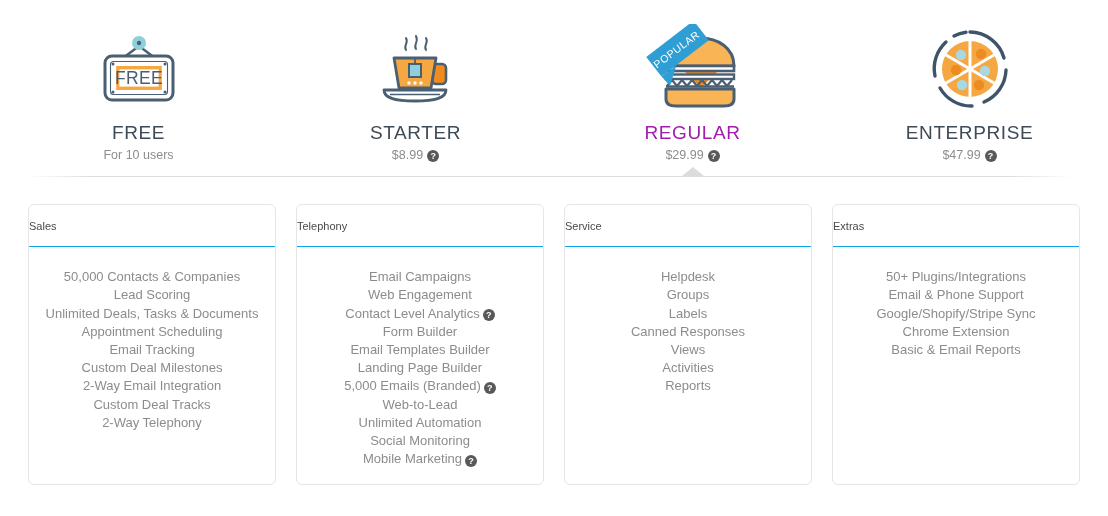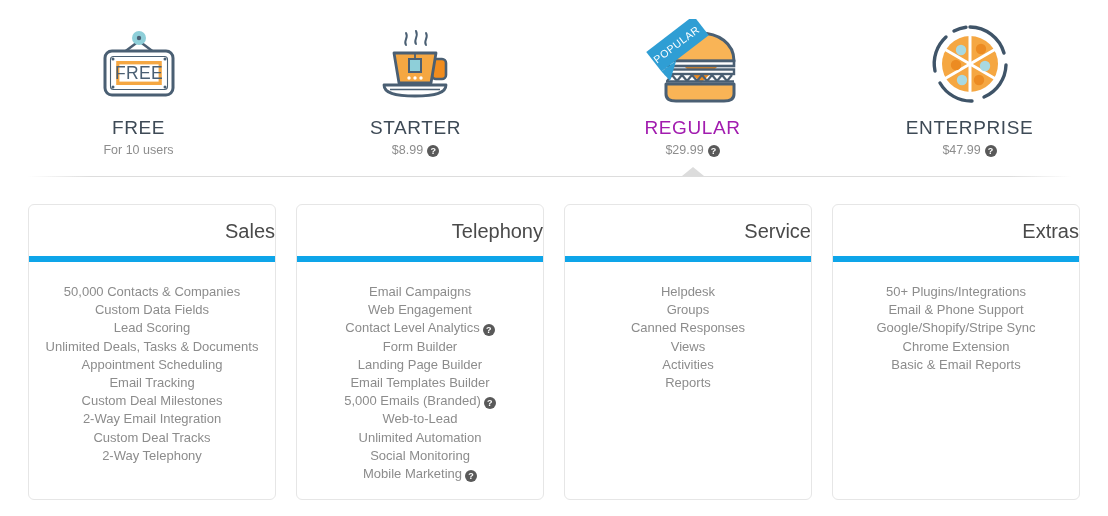--- a/index.html
+++ b/index.html
@@ -15,20 +15,21 @@
     position: relative;
   }
 
   
   .plans-row {
     display: flex;
     width: 1108px;
     height: 168px;
     box-sizing: border-box;
     padding-top: 14px;
+    align-items: center;
   }
   .plan {
     flex: 1 1 0;
     display: flex;
     flex-direction: column;
     align-items: center;
     position: relative;
   }
   .plan-icon-wrap {
     height: 100px;
@@ -118,25 +119,25 @@
     flex: 1 1 0;
     border: 1px solid #e6e6e6;
     border-radius: 6px;
     background: #ffffff;
     min-height: 272px;
     box-sizing: border-box;
     display: flex;
     flex-direction: column;
   }
   .card-header {
-    text-align: right;
-    font-size: 20px;
+    text-align: left;
+    font-size: 11px;
     color: #4a4a4a;
     padding: 15px 0 14px 0;
-    border-bottom: 6px solid #0ea5e9;
+    border-bottom: 1px solid #0ea5e9;
     line-height: 1.1;
   }
   .card-body {
     padding: 21px 8px 16px 8px;
     text-align: center;
   }
   .feature {
     font-size: 13px;
     color: #8c8c8c;
     line-height: 18.2px;
@@ -295,52 +296,52 @@
 <div class="divider-zone">
   <div class="divider-line"></div>
   <div class="caret" id="selected-caret" style="left: 681.5px;"></div>
 </div>
 
 <div class="cards-row" id="cards-row">
     <div class="card">
       <div class="card-header">Sales</div>
       <div class="card-body">
         <div class="feature"><span>50,000 Contacts &amp; Companies</span></div>
-        <div class="feature"><span>Custom Data Fields</span></div>
         <div class="feature"><span>Lead Scoring</span></div>
         <div class="feature"><span>Unlimited Deals, Tasks &amp; Documents</span></div>
         <div class="feature"><span>Appointment Scheduling</span></div>
         <div class="feature"><span>Email Tracking</span></div>
         <div class="feature"><span>Custom Deal Milestones</span></div>
         <div class="feature"><span>2-Way Email Integration</span></div>
         <div class="feature"><span>Custom Deal Tracks</span></div>
         <div class="feature"><span>2-Way Telephony</span></div>
       </div>
     </div>
     <div class="card">
       <div class="card-header">Telephony</div>
       <div class="card-body">
         <div class="feature"><span>Email Campaigns</span></div>
         <div class="feature"><span>Web Engagement</span></div>
         <div class="feature"><span>Contact Level Analytics</span><span class="help-badge inline">?</span></div>
         <div class="feature"><span>Form Builder</span></div>
+        <div class="feature"><span>Email Templates Builder</span></div>
         <div class="feature"><span>Landing Page Builder</span></div>
-        <div class="feature"><span>Email Templates Builder</span></div>
         <div class="feature"><span>5,000 Emails (Branded)</span><span class="help-badge inline">?</span></div>
         <div class="feature"><span>Web-to-Lead</span></div>
         <div class="feature"><span>Unlimited Automation</span></div>
         <div class="feature"><span>Social Monitoring</span></div>
         <div class="feature"><span>Mobile Marketing</span><span class="help-badge inline">?</span></div>
       </div>
     </div>
     <div class="card">
       <div class="card-header">Service</div>
       <div class="card-body">
         <div class="feature"><span>Helpdesk</span></div>
         <div class="feature"><span>Groups</span></div>
+        <div class="feature"><span>Labels</span></div>
         <div class="feature"><span>Canned Responses</span></div>
         <div class="feature"><span>Views</span></div>
         <div class="feature"><span>Activities</span></div>
         <div class="feature"><span>Reports</span></div>
       </div>
     </div>
     <div class="card">
       <div class="card-header">Extras</div>
       <div class="card-body">
         <div class="feature"><span>50+ Plugins/Integrations</span></div>

